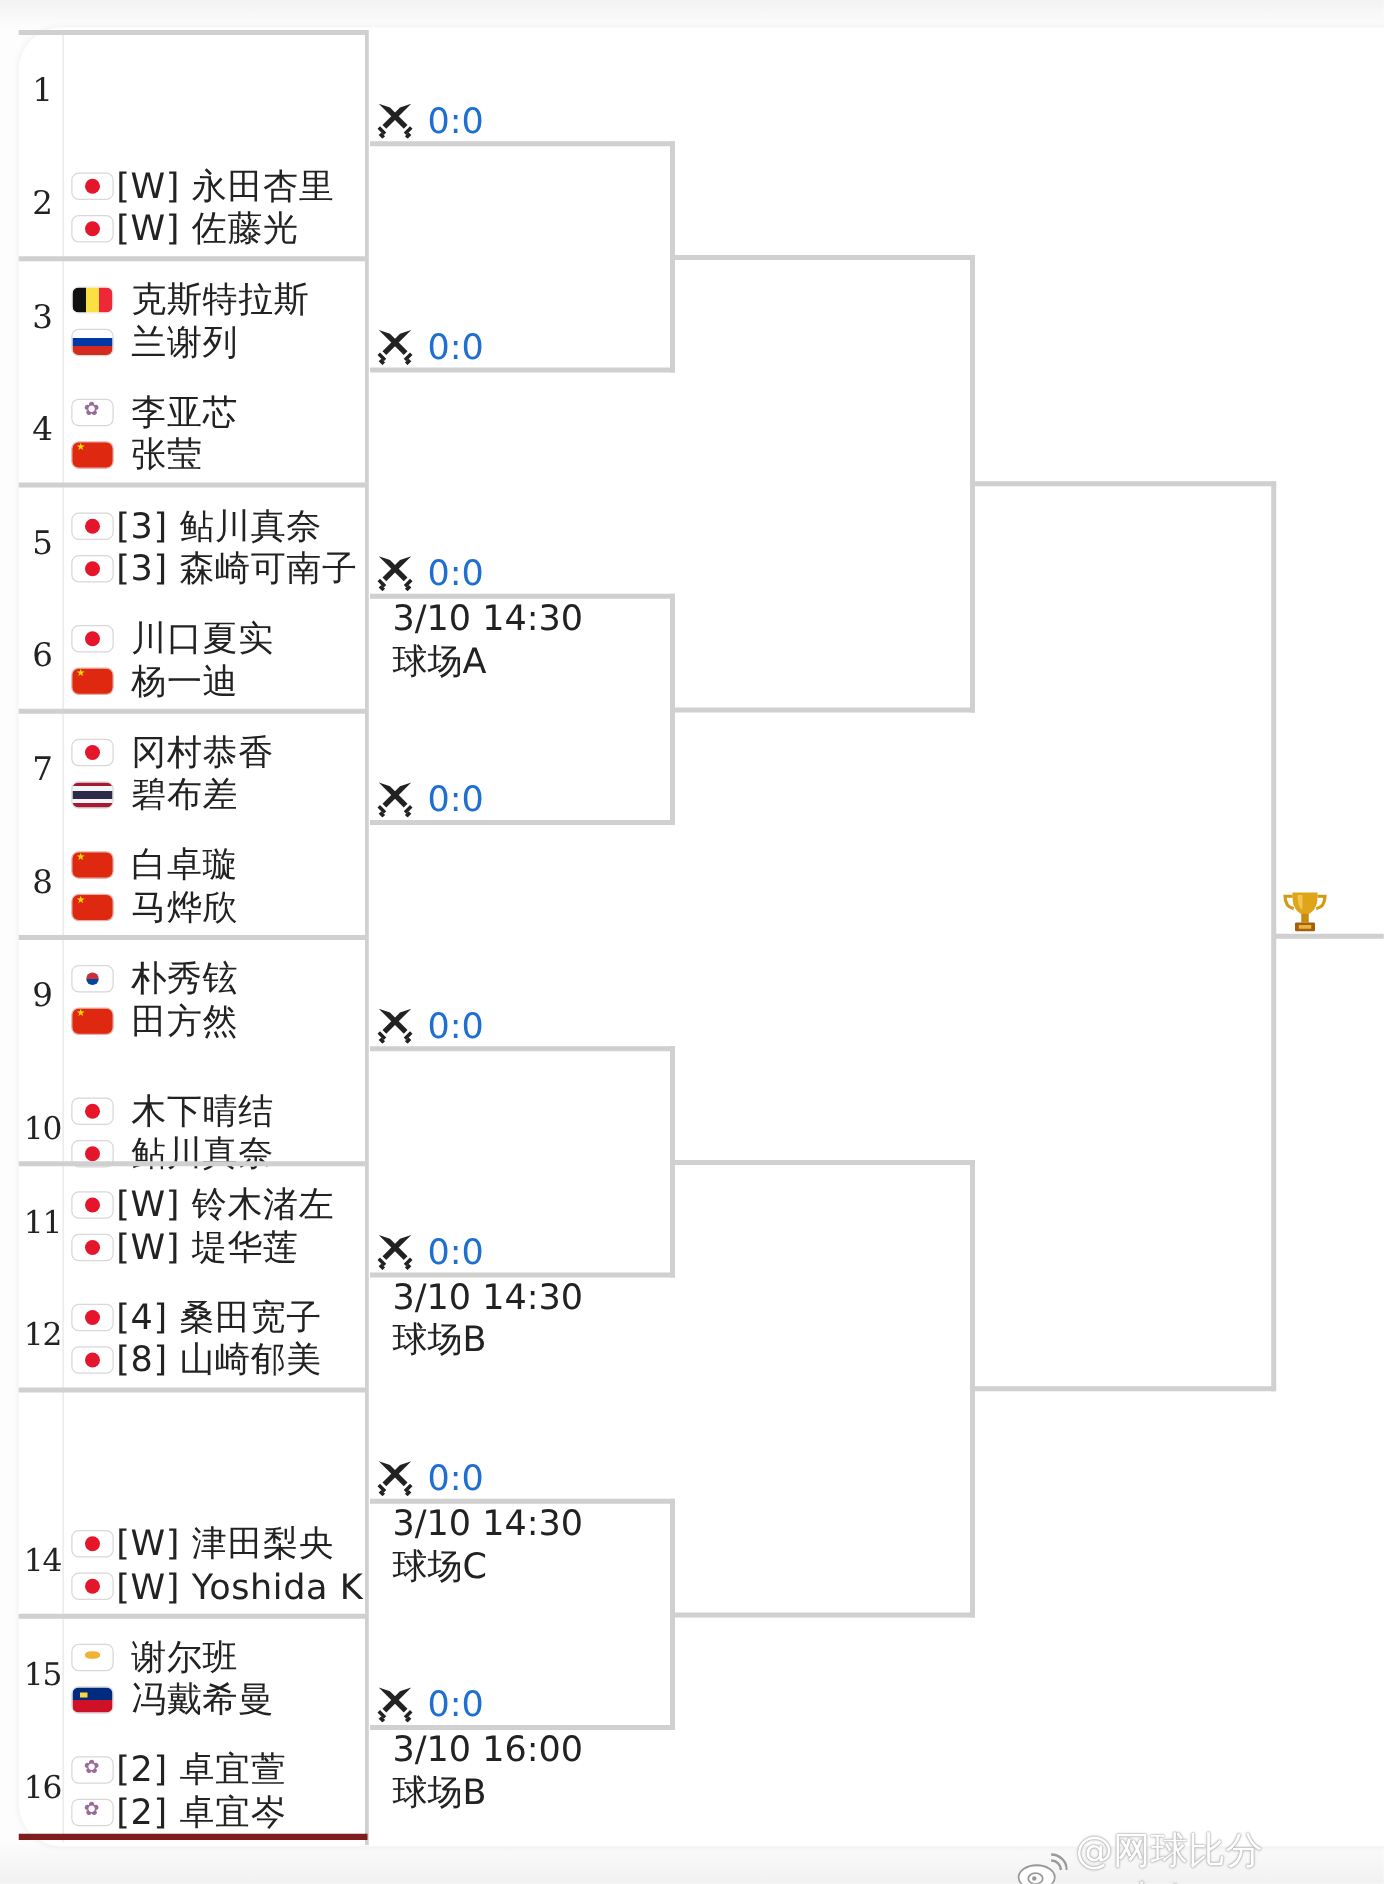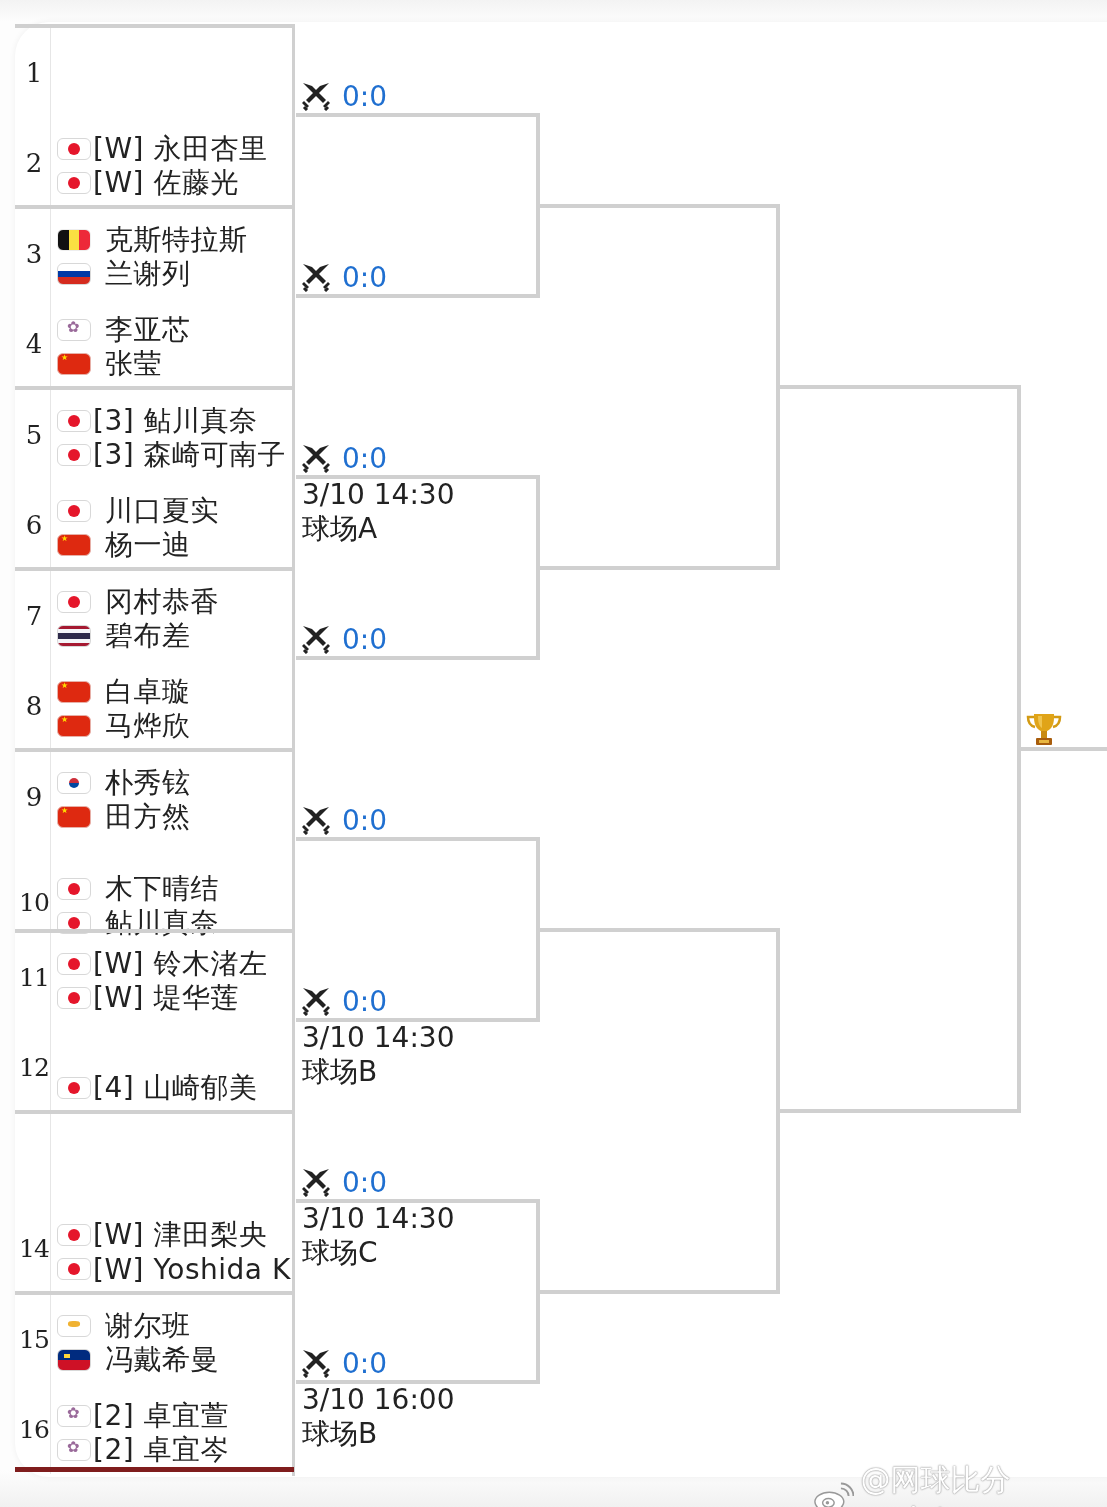--- a/index.html
+++ b/index.html
@@ -68,21 +68,21 @@
 
   .hline { position:absolute; height:4px; background:#d0d0d0; }
   .vline { position:absolute; width:4px; background:#d0d0d0; }
 
   .score {
     position:absolute; left:300px; height:34px; display:flex; align-items:center;
   }
   .score .sword { width:32px; height:30px; }
   .score .sc { font-size:28px; color:#1f6fd0; margin-left:10px; font-family:"DejaVu Sans","Liberation Sans",sans-serif;}
   .info {
-    position:absolute; left:302px; font-size:28px; color:#222; line-height:34px;
+    position:absolute; left:314px; font-size:28px; color:#222; line-height:34px;
   }
   .trophy { position:absolute; left:1025px; top:710px; width:38px; height:38px; }
   .watermark {
     position:absolute; left:812px; top:1460px; font-size:30px; color:#fff;
     text-shadow: 0 0 2px #999, 0 0 1px #888;
     display:flex; align-items:center;
   }
   .watermark .wb { width:44px; height:32px; margin-right:6px; }
 </style>
 </head>
@@ -271,23 +271,27 @@
           <span class="flag f-jp"></span>
           <span class="name">[W] 铃木渚左</span>
         </div>
         <div class="pl p2">
           <span class="flag f-jp"></span>
           <span class="name">[W] 堤华莲</span>
         </div>
       </div>
       <div class="entry" style="top: 94px;">
         <div class="seed-num two">12</div>
-        <div class="pl p2">
-          <span class="flag f-jp"></span>
-          <span class="name">[4] 山崎郁美</span>
+        <div class="pl p1">
+          <span class="flag f-jp"></span>
+          <span class="name">[4] 桑田宽子</span>
+        </div>
+        <div class="pl p2">
+          <span class="flag f-jp"></span>
+          <span class="name">[8] 山崎郁美</span>
         </div>
       </div>
     </div>
     <div class="hline" style="left: 296px; width: 244px; top: 1018px;"></div>
     <div class="score" style="top: 984px;">
       <svg class="sword" viewBox="0 0 32 30">
         <path d="M3 2l9 3 14 14-3 3L9 8z" fill="#222"></path>
         <path d="M29 2l-9 3L6 19l3 3L23 8z" fill="#222"></path>
         <path d="M2 22l5 5 2-2-5-5z M30 22l-5 5-2-2 5-5z" fill="#222"></path>
         <path d="M4 26l3 3 M28 26l-3 3" stroke="#222" stroke-width="3"></path>

